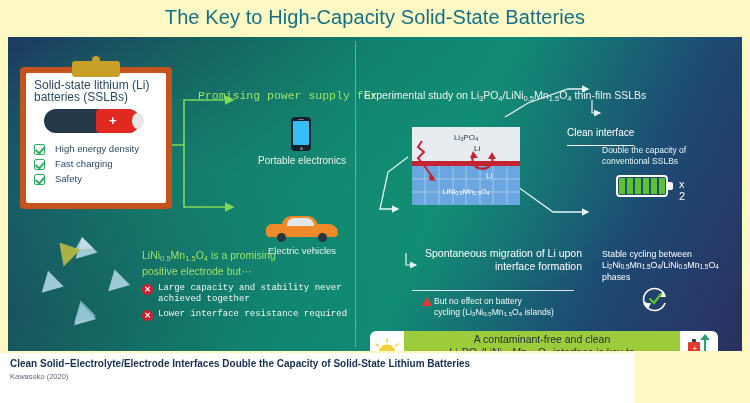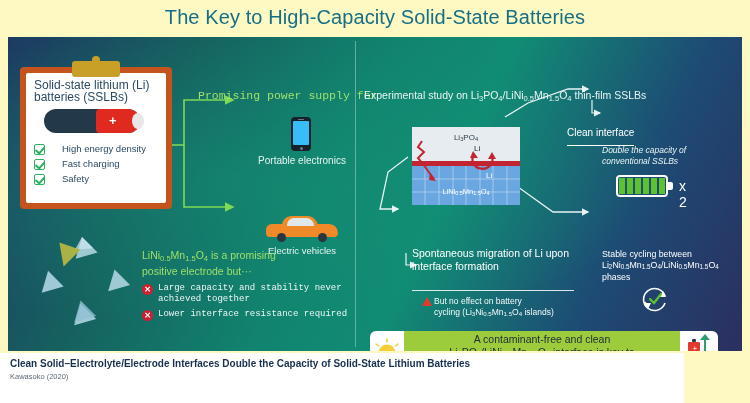--- a/index.html
+++ b/index.html
@@ -58,21 +58,21 @@
   }
   .clip-title { position:absolute; left:14px; top:20px; width:118px; font-size:12px; color:#2c4a63; line-height:12px; }
 
   .battery { position: absolute; left: 24px; top: 50px; width: 102px; height: 24px; }
   .bat-body { position:absolute; left:0; top:0; width:96px; height:24px; background:#23394a; border-radius:12px; }
   .bat-red  { position:absolute; left:52px; top:0; width:44px; height:24px; background:#e02a20; border-radius:4px 12px 12px 4px; }
   .bat-cap  { position:absolute; left:88px; top:4px; width:12px; height:16px; background:#e8e8e8; border-radius:50%; }
   .bat-plus { position:absolute; left:65px; top:4px; font-size:13px; color:#fff; font-weight:bold; }
 
   .chk-list { position:absolute; left:14px; top:84px; width:124px; }
-  .chk-row { display:flex; align-items:flex-start; gap:17px; margin-bottom:3px; }
+  .chk-row { display:flex; align-items:flex-start; gap:10px; margin-bottom:3px; }
   .chk-box {
     width:11px; height:11px; flex:0 0 11px; border:1.4px solid #2eb061; border-radius:2px;
     position:relative; margin-top:1px;
   }
   .chk-box::after{
     content:""; position:absolute; left:2px; top:0px; width:4px; height:7px;
     border:solid #2eb061; border-width:0 2px 2px 0; transform:rotate(42deg);
   }
   .chk-txt { font-size:9.5px; color:#2c4a63; line-height:12px; }
 
@@ -125,29 +125,29 @@
   .sch-bot { position:absolute; left:0; top:39px; width:108px; height:39px; background:#6aa6e0; }
   .sch-lbl-top { position:absolute; left:0; top:6px; width:108px; text-align:center; font-size:8px; color:#2f3f4b; }
   .sch-lbl-li  { position:absolute; left:62px; top:17px; font-size:8px; color:#1d2b36; }
   .sch-lbl-li2 { position:absolute; left:74px; top:44px; font-size:8px; color:#ffffff; }
   .sch-lbl-bot { position:absolute; left:0; top:60px; width:108px; text-align:center; font-size:7.5px; color:#ffffff; }
 
   
   .co-clean-t { position:absolute; left:559px; top:90px; font-size:10px; color:#ffffff;
                 border-bottom:1px solid #ffffff; padding-bottom:7px; z-index:6; }
   .co-clean-s { position:absolute; left:594px; top:108px; width:120px; font-size:8.5px; color:#eaf4f3;
-                line-height:10.5px; z-index:6;font-style:italic; }
+                line-height:10.5px; z-index:6; }
   .gbat { position:absolute; left:608px; top:138px; width:58px; height:22px; z-index:6; }
   .gbat-shell { position:absolute; left:0; top:0; width:52px; height:22px; border:2px solid #fff; border-radius:4px; }
   .gbat-tip { position:absolute; left:52px; top:7px; width:5px; height:8px; background:#fff; border-radius:0 2px 2px 0; }
   .gbat-bars { position:absolute; left:3px; top:3px; width:46px; height:16px; display:flex; gap:2px; }
   .gbar { flex:1; background:#5ec12f; }
-  .gbat-x2 { position:absolute; left:63px; top:3px; font-size:14px; color:#ffffff; }
-
-  .co-mig { position:absolute; left:404px; top:210px; width:170px; font-size:10.5px; color:#ffffff; line-height:13px; z-index:6; }
+  .gbat-x2 { position:absolute; left:63px; top:3px; font-size:11px; color:#ffffff; }
+
+  .co-mig { position:absolute; left:404px; top:210px; width:170px; font-size:10.5px; color:#ffffff; line-height:13px; z-index:6;text-align:right; }
   .co-mig-rule { position:absolute; left:404px; top:253px; width:162px; height:1px; background:rgba(255,255,255,.85); z-index:6; }
   .co-mig-sub { position:absolute; left:426px; top:259px; width:160px; font-size:8.5px; color:#f2fafa; line-height:10.5px; z-index:6; }
   .warn-tri {
     position:absolute; left:414px; top:260px; width:0; height:0; z-index:7;
     border-left:5px solid transparent; border-right:5px solid transparent; border-bottom:9px solid #e23a2e;
   }
 
   .co-stab { position:absolute; left:594px; top:212px; width:150px; font-size:8.8px; color:#ffffff; line-height:11px; z-index:6; }
   .cyc { position:absolute; left:633px; top:248px; width:28px; height:28px; z-index:6; }
 
@@ -171,21 +171,21 @@
   .tl-bat-r { position:absolute; left:0; top:3px; width:12px; height:13px; background:#e23a2e; border-radius:2px 2px 0 0; }
   .tl-bat-t { position:absolute; left:4px; top:0px; width:4px; height:3px; background:#2b3a45; border-radius:1px; }
   .tl-bat-p { position:absolute; left:4.5px; top:5px; font-size:8px; color:#fff; }
   .tl-arrow { position:absolute; left:24px; top:8px; width:2px; height:30px; background:#2f9e6e; }
   .tl-arrow::before {
     content:""; position:absolute; left:-4px; top:-5px; width:0; height:0;
     border-left:5px solid transparent; border-right:5px solid transparent; border-bottom:6px solid #2f9e6e;
   }
 
   
-  .footer { position:absolute; left:0; top:353px; width:684px; height:50px; background:#fff; }
+  .footer { position:absolute; left:0; top:353px; width:634px; height:50px; background:#fff; }
   .ft-title { position:absolute; left:10px; top:5px; font-size:10px; color:#18304f; font-weight:bold; }
   .ft-auth  { position:absolute; left:10px; top:19px; font-size:7.5px; color:#5b6a78; }
   .ft-doi   { position:absolute; left:10px; top:31px; font-size:7.5px; color:#4a5866; font-style:italic; }
   sub { font-size:.72em; vertical-align:-.22em; }
 </style>
 </head>
 <body>
 
 <div id="root">
 

